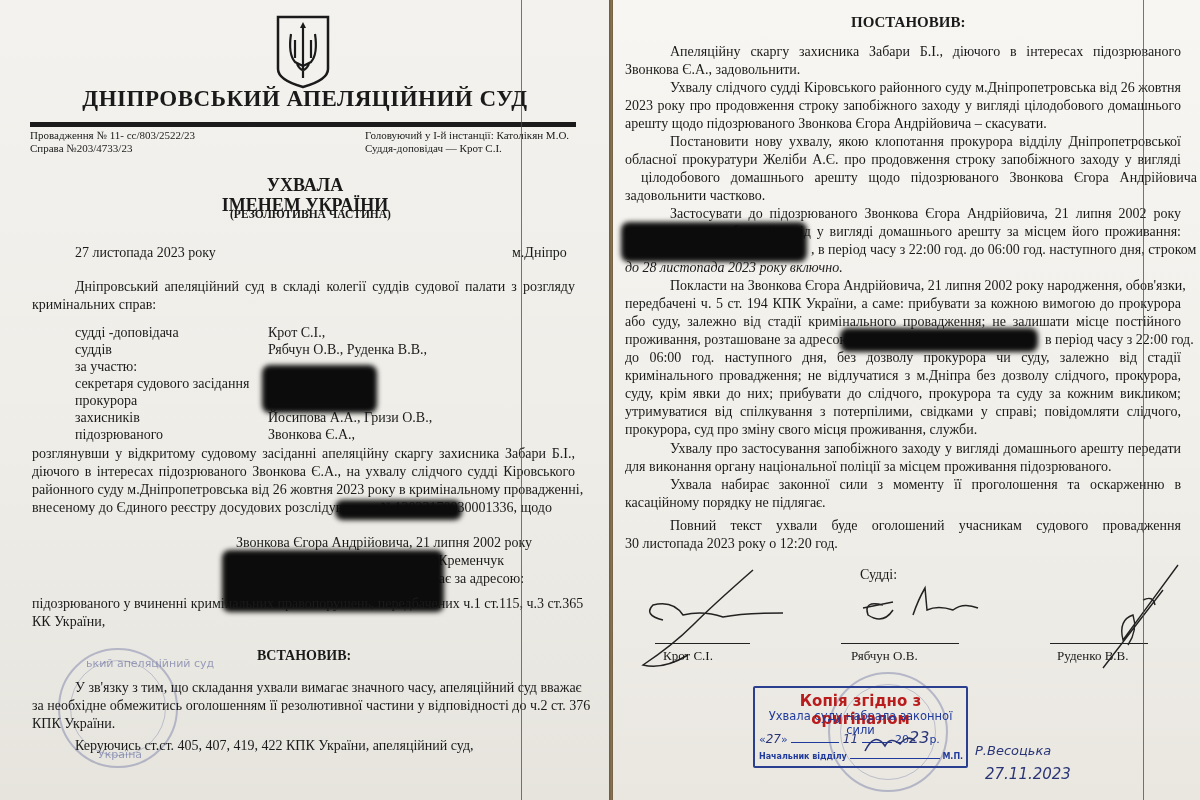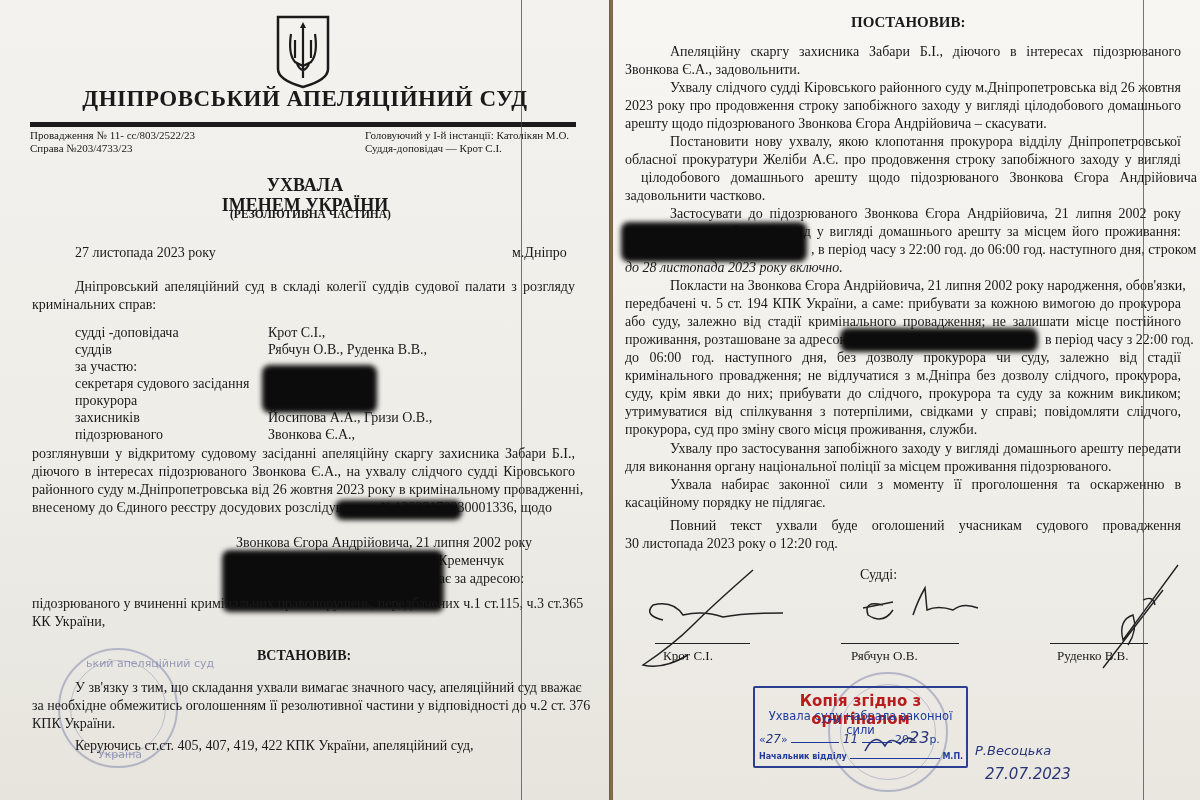--- a/index.html
+++ b/index.html
@@ -197,13 +197,13 @@
   <div class="t4">
     <span>Начальник відділу</span>
     <span style="display:inline-block; width:90px; border-bottom:1px solid #1f3a9c;"></span>
     <span>М.П.</span>
   </div>
 </div>
 <svg style="position:absolute; left:860px; top:726px;" width="60" height="30" viewBox="0 0 60 30">
   <path d="M5 25 Q15 5 25 20 Q30 10 40 18 Q48 8 55 15" fill="none" stroke="#2a3578" stroke-width="1.6"></path>
 </svg>
 <div class="handwrite" style="left:975px; top:743px; font-size:13px;">Р.Весоцька</div>
-<div class="handwrite" style="left:985px; top:765px; font-size:15px;">27.07.2023</div>
+<div class="handwrite" style="left:985px; top:765px; font-size:15px;">27.11.2023</div>
 
 </body></html>

